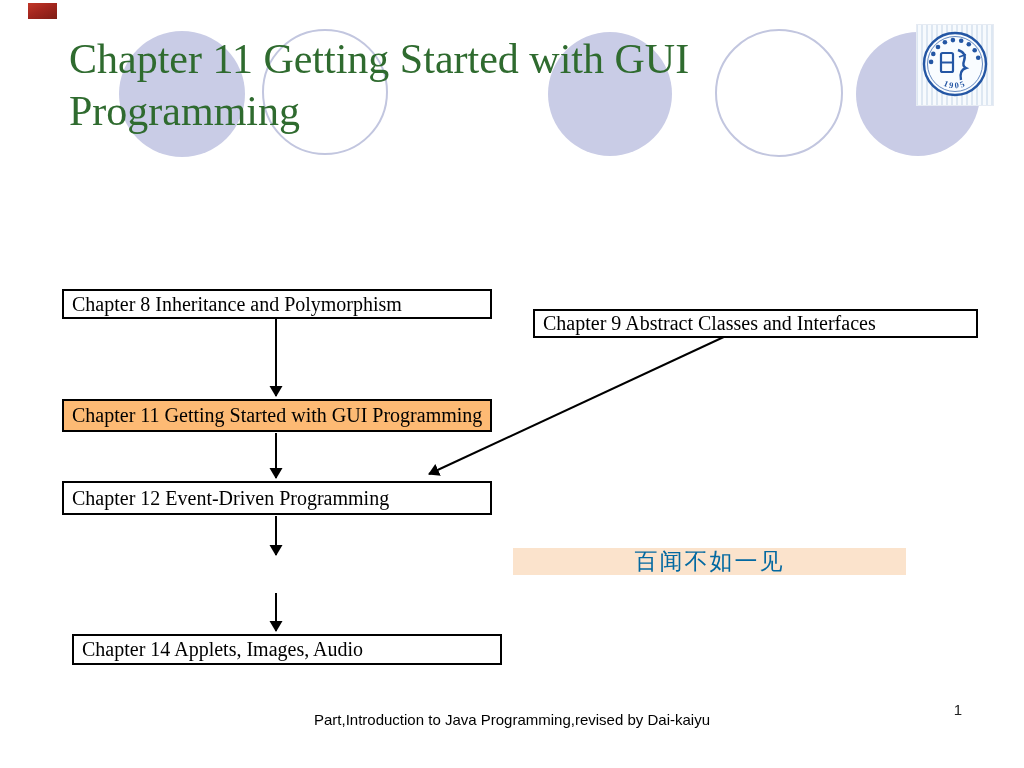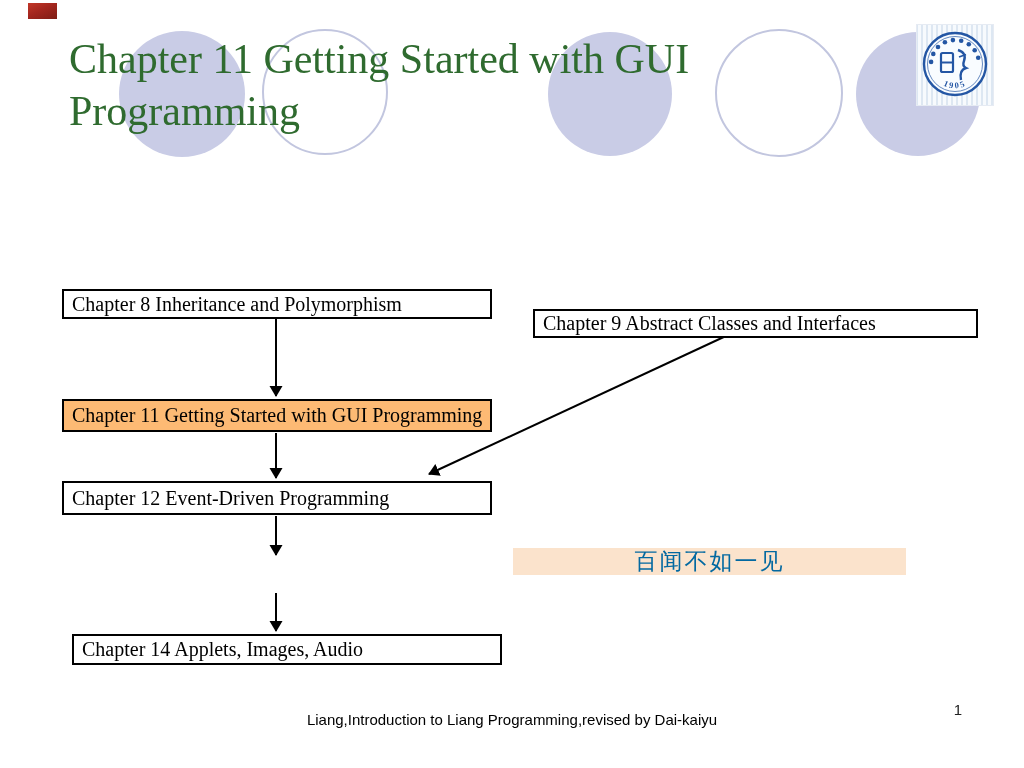--- a/index.html
+++ b/index.html
@@ -136,16 +136,16 @@
   </svg>
 
   <div class="fbox box-ch8">Chapter 8 Inheritance and Polymorphism</div>
   <div class="fbox box-ch9">Chapter 9 Abstract Classes and Interfaces</div>
   <div class="fbox box-ch11">Chapter 11 Getting Started with GUI Programming</div>
   <div class="fbox box-ch12">Chapter 12 Event-Driven Programming</div>
   <div class="fbox box-ch14">Chapter 14 Applets, Images, Audio</div>
 
   <div class="callout">百闻不如一见</div>
 
-  <div class="footer">Liang,Introduction to Liang Programming,revised by Dai-kaiyu</div>
+  <div class="footer">Part,Introduction to Java Programming,revised by Dai-kaiyu</div>
   <div class="page-number">1</div>
 
 </div>
 
 </body></html>

